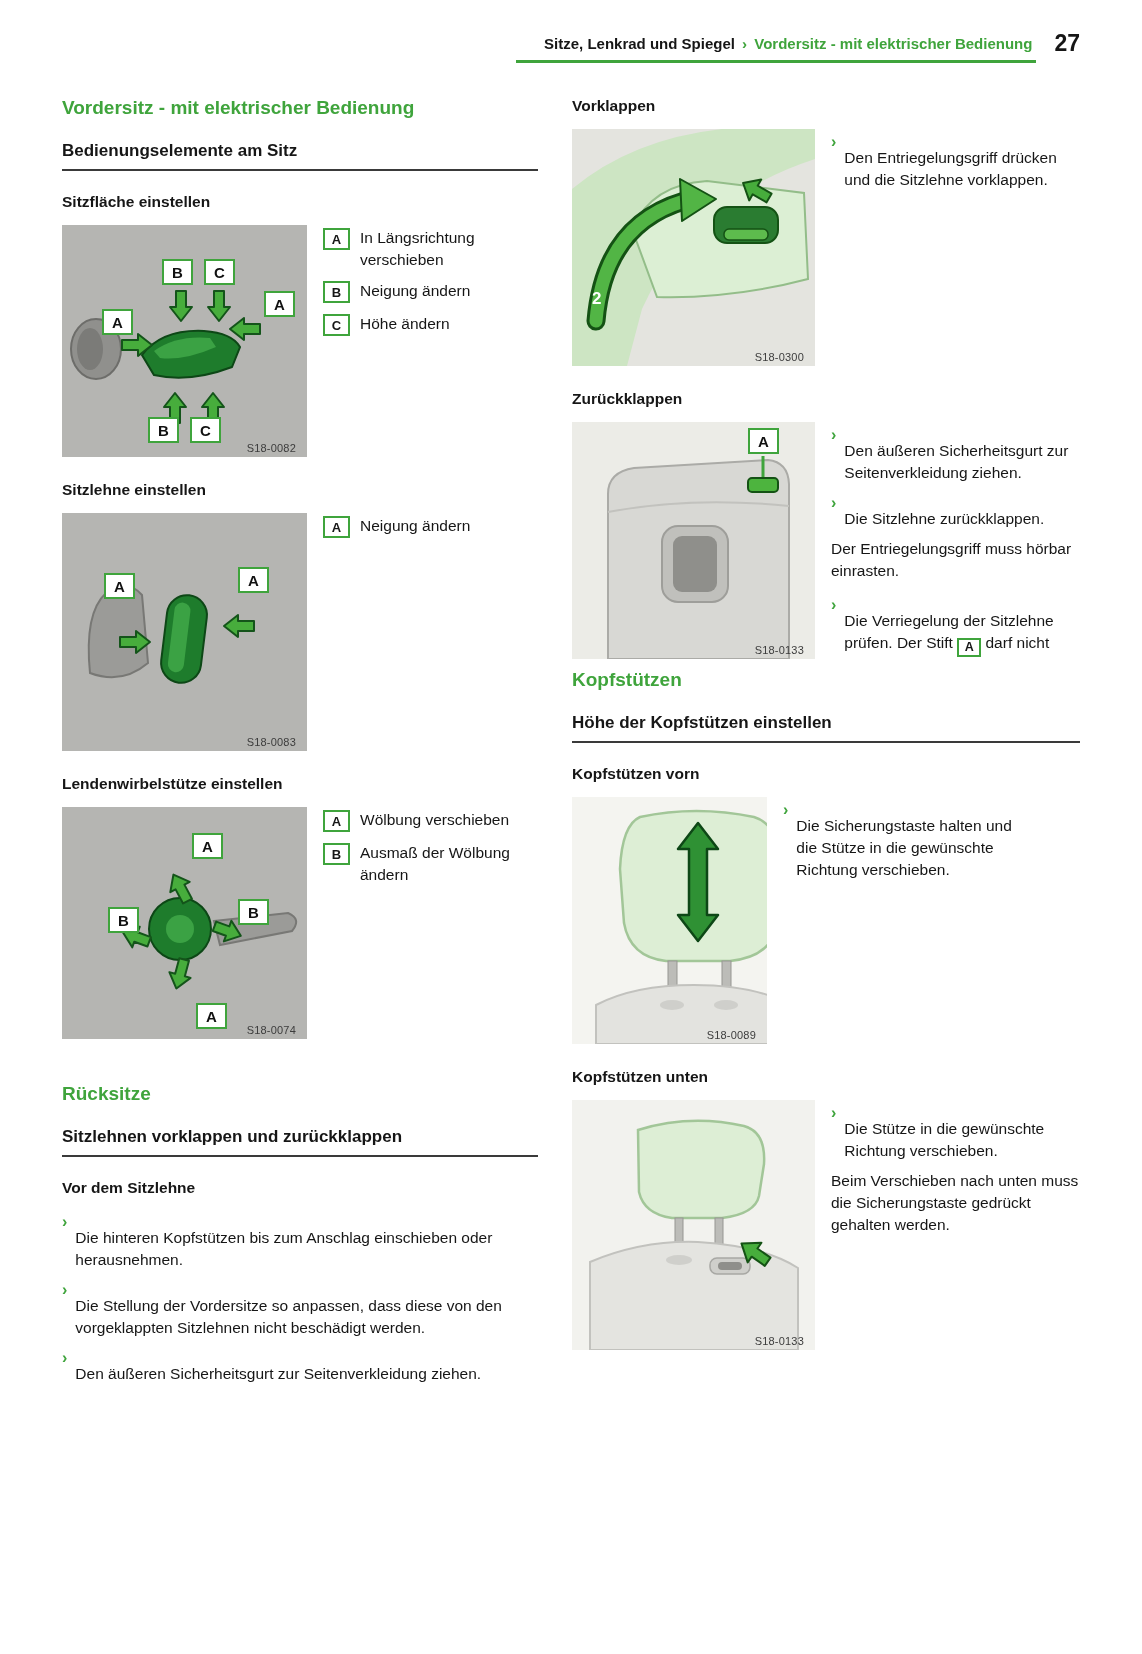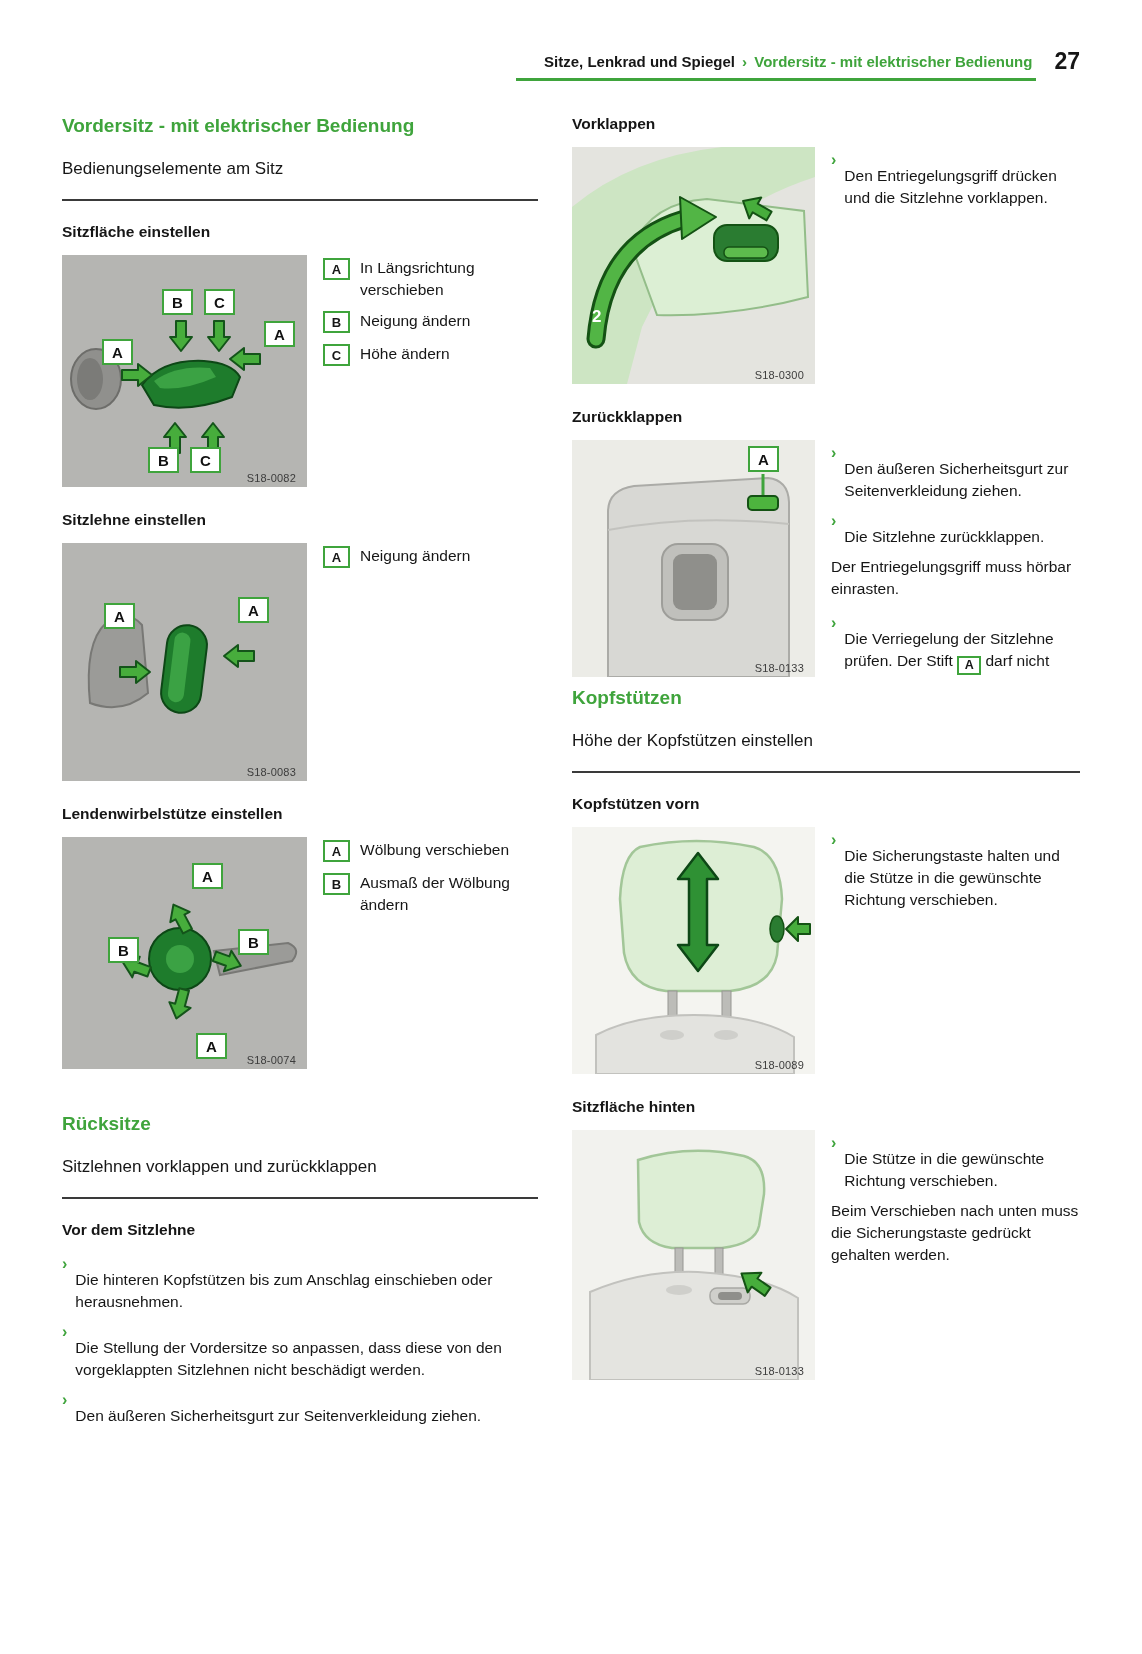--- a/index.html
+++ b/index.html
@@ -1,33 +1,33 @@
 <!DOCTYPE html>
 <html><head>
 <meta charset="utf-8">
 <style>
   :root{ --green:#3fa43c; --dkgreen:#145214; }
   *{margin:0;padding:0;box-sizing:border-box;}
   html,body{background:#ffffff;}
   body{width:1142px;height:1654px;font-family:"Liberation Sans",sans-serif;color:#161616;overflow:hidden;}
   .page{padding:30px 62px 0 62px;}
 
-  .page-header{display:flex;justify-content:flex-end;align-items:flex-end;margin-top:18px;}
+  .page-header{display:flex;justify-content:flex-end;align-items:flex-end;}
   .breadcrumb{border-bottom:3px solid var(--green);padding:0 4px 8px 28px;font-size:15px;font-weight:bold;white-space:nowrap;}
   .crumb-green{color:var(--green);}
   .crumb-sep{color:var(--green);margin:0 3px;}
   .page-num{font-size:23px;font-weight:bold;margin-left:18px;padding-bottom:6px;}
 
   .columns{display:flex;gap:34px;margin-top:34px;}
   .col-left{width:476px;flex:none;}
   .col-right{width:508px;flex:none;}
 
   .h1{color:var(--green);font-size:19px;font-weight:bold;margin:0 0 22px 0;}
   .h1.mt{margin-top:44px;}
-  .h2{font-size:17px;font-weight:normal;border-bottom:2px solid #3a3a3a;padding-bottom:20px;margin-bottom:22px;}
+  .h2{font-size:17px;font-weight:bold;border-bottom:2px solid #3a3a3a;padding-bottom:8px;margin-bottom:22px;}
   .h3{font-size:15.5px;font-weight:bold;margin-bottom:14px;}
 
   .figrow{display:flex;gap:16px;margin-bottom:24px;align-items:flex-start;}
   .figrow.tight{margin-bottom:4px;}
   .figure{position:relative;flex:none;overflow:hidden;}
   .figcode{position:absolute;right:11px;bottom:3px;font-size:11px;color:#3c3c3c;letter-spacing:.2px;}
   .fig-label{position:absolute;width:31px;height:26px;background:#ffffff;border:2.5px solid var(--green);display:flex;align-items:center;justify-content:center;font-weight:bold;font-size:15px;color:#111111;}
   .fig-step{position:absolute;color:#ffffff;font-weight:bold;font-size:17px;}
 
   .legend{padding-top:2px;width:215px;}
@@ -260,21 +260,21 @@
           </div>
         </div>
       </div>
 
 
       <div class="h1">Kopfstützen</div>
       <div class="h2">Höhe der Kopfstützen einstellen</div>
       <div class="h3">Kopfstützen vorn</div>
 
       <div class="figrow">
-        <div class="figure" style="width:243px;height:247px">
+        <div class="figure" style="width:195px;height:247px">
           <svg width="243" height="247" viewBox="0 0 243 247">
             <rect width="243" height="247" fill="#f4f4f0"></rect>
             <path d="M68,20 Q124,8 182,20 Q208,28 210,72 L205,128 Q199,160 158,164 L94,164 Q58,160 52,126 L48,72 Q50,28 68,20 Z" fill="#ddeed5" stroke="#a2c698" stroke-width="2.5"></path>
             <ellipse cx="205" cy="102" rx="7" ry="13" fill="#2a7c31" stroke="#145214" stroke-width="1.5"></ellipse>
             <g fill="#47ad3c" stroke="#145214" stroke-width="2" stroke-linejoin="round">
               <polygon points="238,97 226,97 226,90 214,102 226,114 226,107 238,107"></polygon>
             </g>
             <polygon points="126,26 146,52 135,52 135,118 146,118 126,144 106,118 117,118 117,52 106,52" fill="#2f9134" stroke="#0d4716" stroke-width="2.5" stroke-linejoin="round"></polygon>
             <rect x="96" y="164" width="9" height="38" fill="#bcbcb8" stroke="#969692"></rect>
             <rect x="150" y="164" width="9" height="38" fill="#bcbcb8" stroke="#969692"></rect>
@@ -285,21 +285,21 @@
           <div class="figcode">S18-0089</div>
         </div>
         <div class="fig-text">
           <div class="bullet">
             <span class="marker">›</span>
             <span class="btext">Die Sicherungstaste halten und die Stütze in die gewünschte Richtung verschieben.</span>
           </div>
         </div>
       </div>
 
-      <div class="h3">Sitzfläche hinten</div>
+      <div class="h3">Kopfstützen unten</div>
 
       <div class="figrow">
         <div class="figure" style="width:243px;height:250px">
           <svg width="243" height="250" viewBox="0 0 243 250">
             <rect width="243" height="250" fill="#f2f2ee"></rect>
             <path d="M66,30 Q118,14 172,26 Q194,32 192,64 L187,96 Q183,114 150,118 L100,118 Q72,114 67,92 Z" fill="#ddeed5" stroke="#a2c698" stroke-width="2.5"></path>
             <rect x="103" y="118" width="8" height="34" fill="#bcbcb8" stroke="#969692"></rect>
             <rect x="143" y="118" width="8" height="34" fill="#bcbcb8" stroke="#969692"></rect>
             <path d="M18,162 Q70,140 126,142 Q192,146 226,168 L226,250 L18,250 Z" fill="#e4e4e0" stroke="#c2c2be" stroke-width="2"></path>
             <ellipse cx="107" cy="160" rx="13" ry="5" fill="#cfcfcb"></ellipse>

